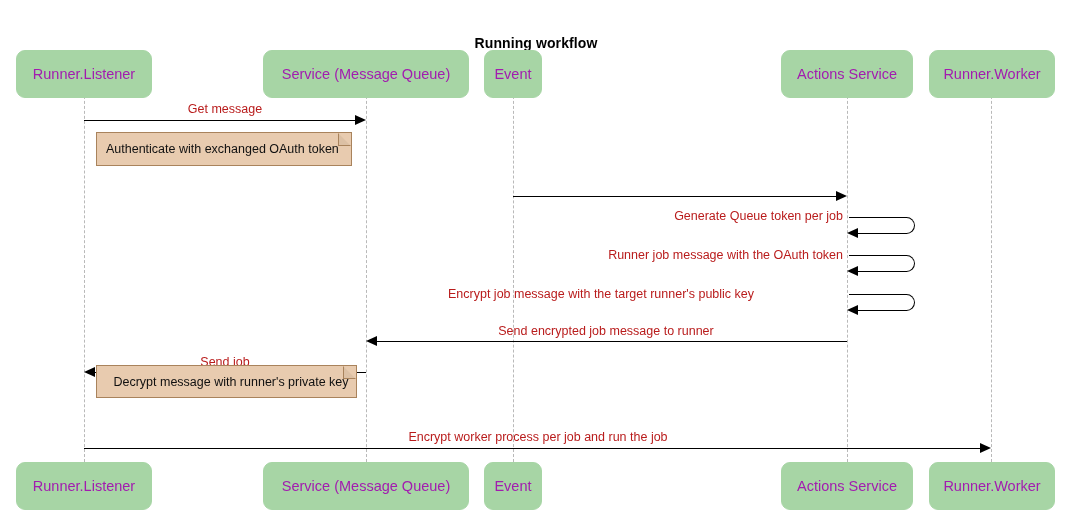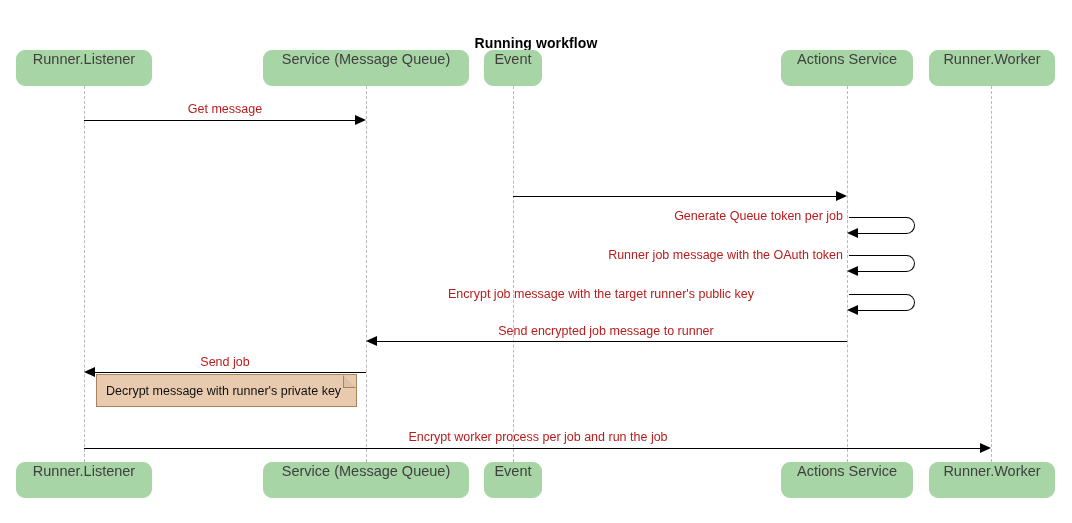--- a/index.html
+++ b/index.html
@@ -30,26 +30,26 @@
     letter-spacing: 0.1px;
     margin-top: 24px;
   }
   .participant-box {
     position: absolute;
     box-sizing: border-box;
     background: #a7d5a5;
     border: 1px solid #a7d5a5;
     border-radius: 9px;
     display: flex;
-    align-items: flex-start;
+    align-items: center;
     justify-content: center;
     font-size: 14.5px;
-    color: #404040;
+    color: #a21caf;
     white-space: nowrap;
-    height: 36px;
+    height: 48px;
   }
   .lifeline {
     position: absolute;
     width: 0;
     border-left: 1px dashed #b9b9b9;
   }
   .msg-line {
     position: absolute;
     height: 0;
     border-top: 1.6px solid #000000;
@@ -148,20 +148,24 @@
     <span>Actions Service</span>
   </div>
   <div class="participant-box" style="left:929px; top:462px; width:126px;">
     <span>Runner.Worker</span>
   </div>
 
   <div class="msg-label" style="left:125px; top:102px; width:200px;">Get message</div>
   <div class="msg-line" style="left:84px; top:120px; width:271px;"></div>
   <div class="arrow-head right" style="left:355px; top:115px;"></div>
 
+  <div class="note" style="left:96px; top:132px; width:256px; height:34px;">
+    <span>Authenticate with exchanged OAuth token</span>
+    <span class="note-fold"></span>
+  </div>
 
   <div class="msg-line" style="left:513px; top:196px; width:323px;"></div>
   <div class="arrow-head right" style="left:836px; top:191px;"></div>
 
   <div class="msg-label" style="left:637px; top:209px; width:206px; text-align:right;">Generate Queue token per job</div>
   <div class="self-loop" style="left:849px; top:217px; width:66px; height:17px;"></div>
   <div class="arrow-head left" style="left:847px; top:228px;"></div>
 
   <div class="msg-label" style="left:574px; top:248px; width:269px; text-align:right;">Runner job message with the OAuth token</div>
   <div class="self-loop" style="left:849px; top:255px; width:66px; height:17px;"></div>
@@ -172,21 +176,21 @@
   <div class="arrow-head left" style="left:847px; top:305px;"></div>
 
   <div class="msg-label" style="left:456px; top:324px; width:300px;">Send encrypted job message to runner</div>
   <div class="msg-line" style="left:377px; top:341px; width:470px;"></div>
   <div class="arrow-head left" style="left:366px; top:336px;"></div>
 
   <div class="msg-label" style="left:125px; top:355px; width:200px;">Send job</div>
   <div class="msg-line" style="left:95px; top:372px; width:271px;"></div>
   <div class="arrow-head left" style="left:84px; top:367px;"></div>
 
-  <div class="note" style="left:96px; top:374px; width:261px; height:33px;">
+  <div class="note" style="left:96px; top:365px; width:261px; height:33px;justify-content:center;">
     <span>Decrypt message with runner's private key</span>
     <span class="note-fold"></span>
   </div>
 
   <div class="msg-label" style="left:388px; top:430px; width:300px;">Encrypt worker process per job and run the job</div>
   <div class="msg-line" style="left:84px; top:448px; width:896px;"></div>
   <div class="arrow-head right" style="left:980px; top:443px;"></div>
 
 </div>
 

